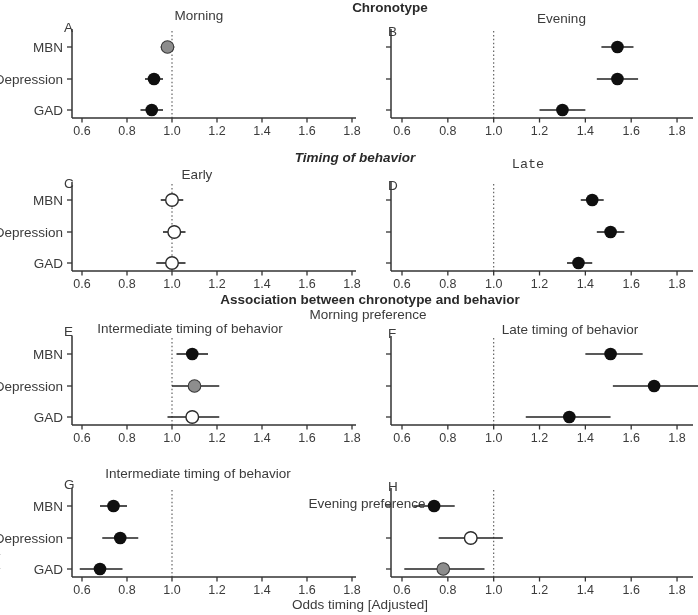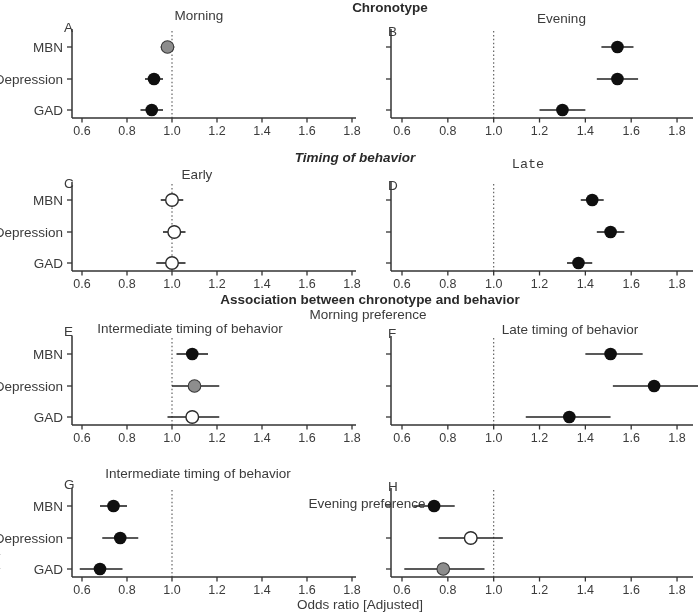--- a/index.html
+++ b/index.html
@@ -55,21 +55,21 @@
     left: -5px;
     top: 551px;
     font-size: 17px;
     color: #4a4a4a;
   }
 </style>
 </head>
 <body>
 
 <div id="figure">
-  <div id="x-axis-label">Odds ratio [Adjusted]</div>
+  <div id="x-axis-label">Odds timing [Adjusted]</div>
   <div id="edge-artifact">(</div>
 <div class="hdr" style="left: 370px; top: 0px; margin-left: 20px;">Chronotype</div>
     <div class="ptitle" style="left: 199px; top: 8px;">Morning</div>
     <div class="pletter" style="left: 64px; top: 20px;">A</div>
     <svg class="panel-svg" width="362" height="106" style="left: 0px; top: 29px;">
       <line x1="172" x2="172" y1="2" y2="89" stroke="#555555" stroke-width="1.1" stroke-dasharray="1.5 2.4"></line>
       <line x1="72" x2="72" y1="0" y2="89" stroke="#333333" stroke-width="1.5"></line>
       <line x1="67" x2="72" y1="18" y2="18" stroke="#333333" stroke-width="1.3"></line>
       <text x="63" y="22.5" text-anchor="end" font-size="13.5" fill="#3b3b3b" font-family="&quot;Liberation Sans&quot;, sans-serif">MBN</text>
       <line x1="67" x2="72" y1="50" y2="50" stroke="#333333" stroke-width="1.3"></line>

